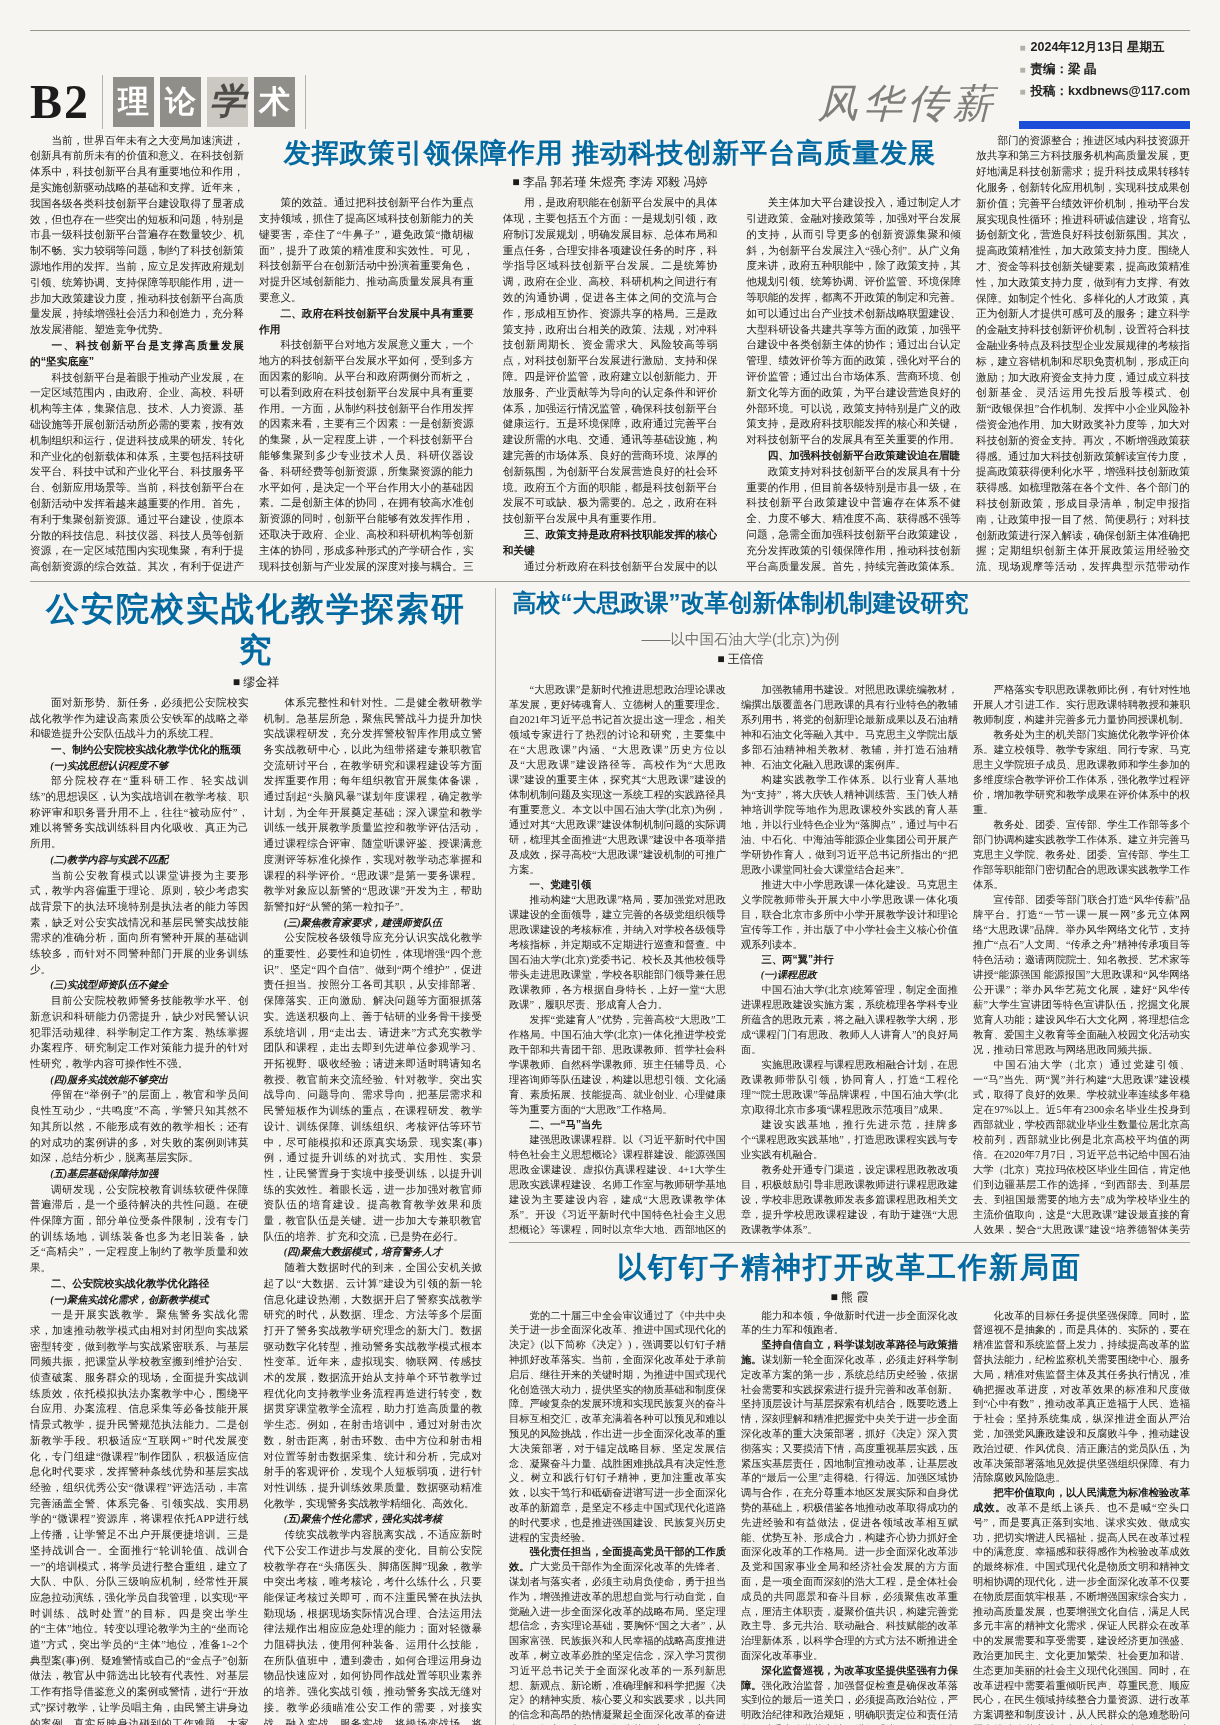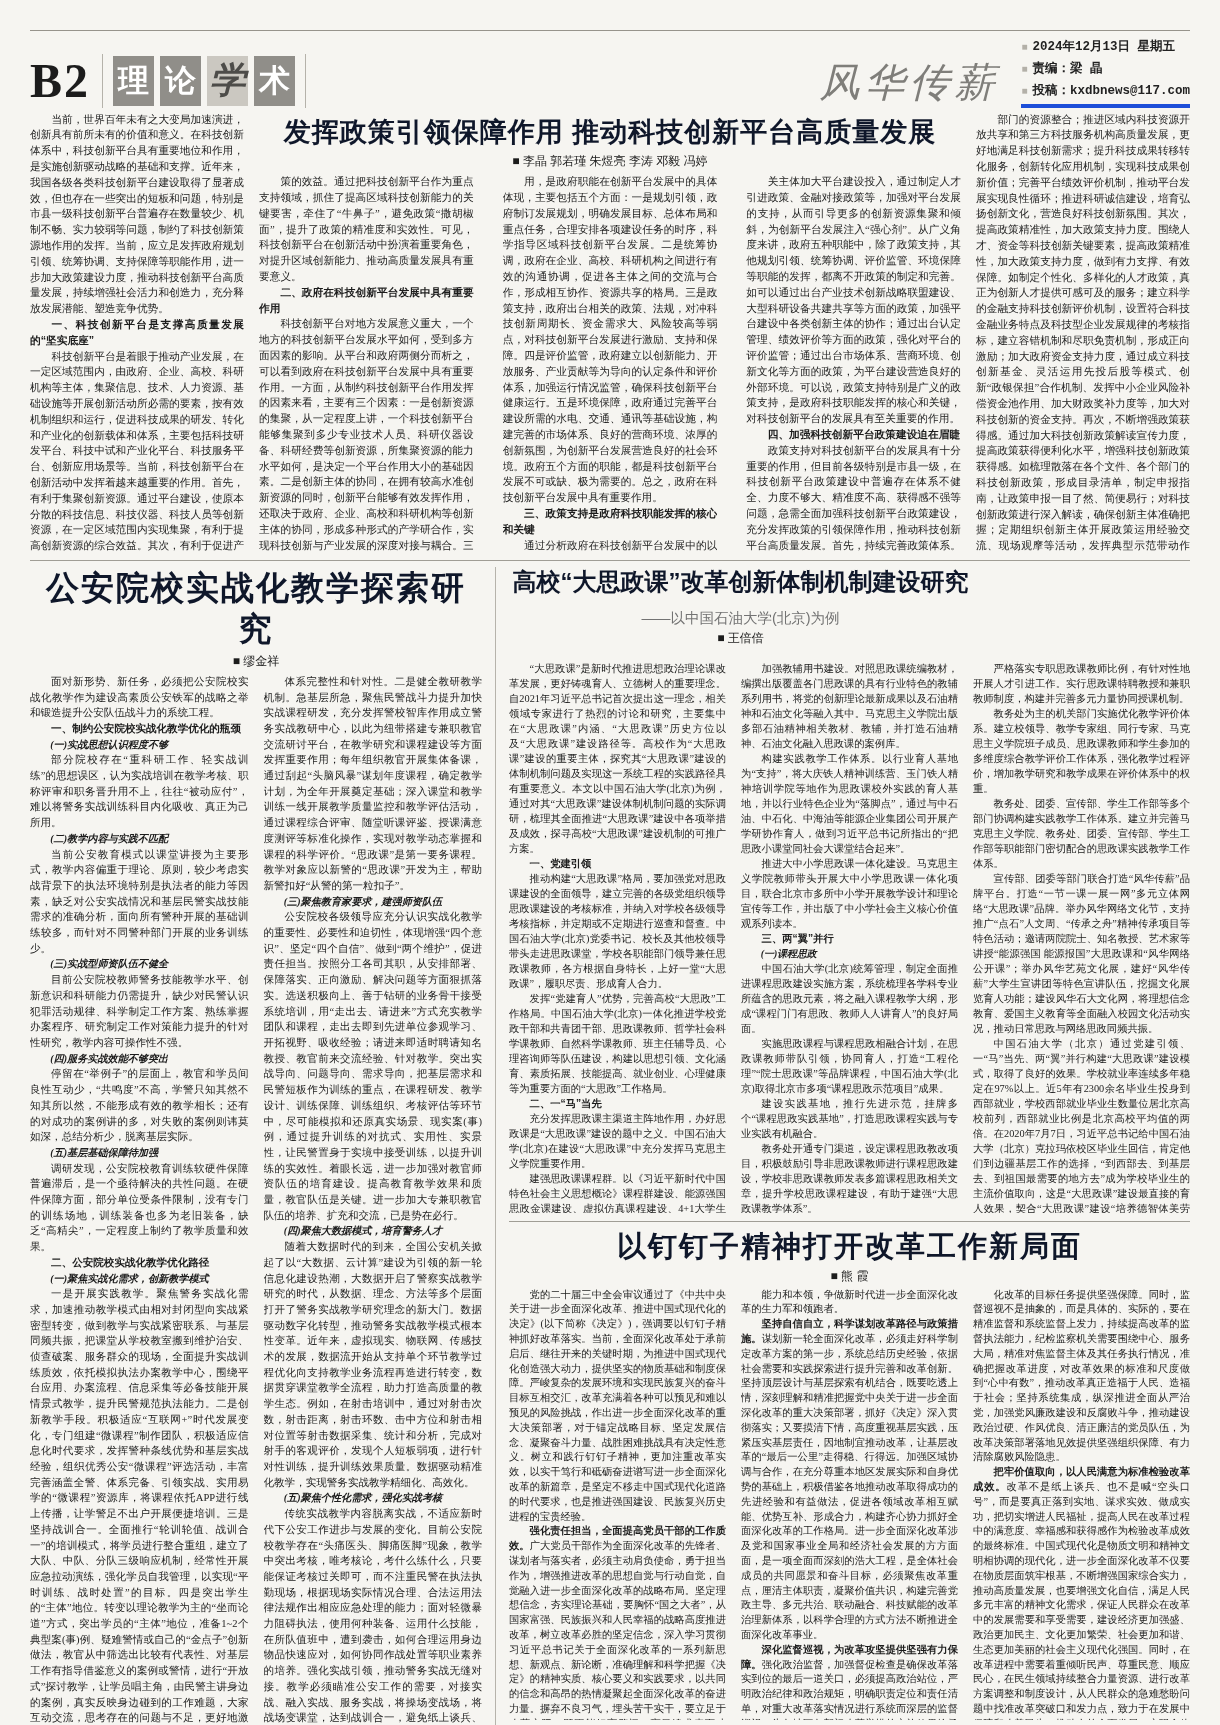--- a/index.html
+++ b/index.html
@@ -15,27 +15,27 @@
   
   .hdr{display:flex;justify-content:space-between;align-items:flex-end;padding:6px 0 4px}
   .hdr-left{display:flex;align-items:center;gap:12px}
   .b2{font-size:48px;font-weight:bold;line-height:1;letter-spacing:2px}
   .sec-wrap{display:flex;gap:6px;border-left:1px solid #b5b2aa;border-right:1px solid #b5b2aa;padding:2px 10px}
   .secbox{width:41px;height:50px;background:#908e89;color:#fff;display:flex;align-items:center;justify-content:center;
     font-family:"Liberation Sans","DejaVu Sans",sans-serif;font-weight:bold;font-size:31px}
   .secbox.alt{background:#cbc8c1;color:#4d4c49;font-family:"DejaVu Serif",serif;font-style:italic;font-size:36px}
   .hdr-right{display:flex;align-items:flex-end;gap:22px}
   .masthead{font-size:40px;color:#7f7e7a;font-family:"DejaVu Serif",serif;font-style:italic;letter-spacing:5px;line-height:1.1;padding-bottom:4px}
-  .dateblock{font-family:Liberation Mono, monospace;font-size:12.5px;font-weight:bold;line-height:1.75;
-    border-bottom:4px solid #1d4ed8;padding-bottom:1px;color:#222}
+  .dateblock{font-family:Liberation Sans, sans-serif;font-size:12.5px;font-weight:bold;line-height:1.75;
+    border-bottom:8px solid #1d4ed8;padding-bottom:18px;color:#222}
   .sq{color:#b3b0a8;margin-right:5px;font-size:10px}
 
   
   .art-head{text-align:center}
-  .title{font-family:"Liberation Sans","DejaVu Sans",sans-serif;font-weight:900;color:#0f172a;margin:0;line-height:1.25}
+  .title{font-family:"Liberation Sans","DejaVu Sans",sans-serif;font-weight:900;color:#0369a1;margin:0;line-height:1.25}
   .subtitle{font-family:"Liberation Sans","DejaVu Sans",sans-serif;margin:14px 0 0;color:#737373}
   .byline{font-family:"Liberation Sans","DejaVu Sans",sans-serif;font-size:12px;margin:5px 0 4px;color:#1c1c1c;}
   .cols{display:flex;gap:15px}
   .col{flex:1;overflow:hidden}
   .para{margin:0;text-indent:2em;text-align:justify}
   .para.h{font-weight:bold;font-family:"Liberation Sans","DejaVu Sans",sans-serif}
   .para.k{font-style:italic;font-weight:bold;font-size:.96em}
   .para b{font-family:"Liberation Sans","DejaVu Sans",sans-serif;font-weight:bold}
 
   
@@ -175,21 +175,20 @@
           <div class="subtitle">——以中国石油大学(北京)为例</div>
           <div class="byline">■ 王倍倍</div>
         </div>
         <div class="cols">
           <div class="col">
               <p class="para">“大思政课”是新时代推进思想政治理论课改革发展，更好铸魂育人、立德树人的重要理念。自2021年习近平总书记首次提出这一理念，相关领域专家进行了热烈的讨论和研究，主要集中在“大思政课”内涵、“大思政课”历史方位以及“大思政课”建设路径等。高校作为“大思政课”建设的重要主体，探究其“大思政课”建设的体制机制问题及实现这一系统工程的实践路径具有重要意义。本文以中国石油大学(北京)为例，通过对其“大思政课”建设体制机制问题的实际调研，梳理其全面推进“大思政课”建设中各项举措及成效，探寻高校“大思政课”建设机制的可推广方案。</p>
               <p class="para h">一、党建引领</p>
               <p class="para">推动构建“大思政课”格局，要加强党对思政课建设的全面领导，建立完善的各级党组织领导思政课建设的考核标准，并纳入对学校各级领导考核指标，并定期或不定期进行巡查和督查。中国石油大学(北京)党委书记、校长及其他校领导带头走进思政课堂，学校各职能部门领导兼任思政课教师，各方根据自身特长，上好一堂“大思政课”，履职尽责、形成育人合力。</p>
               <p class="para">发挥“党建育人”优势，完善高校“大思政”工作格局。中国石油大学(北京)一体化推进学校党政干部和共青团干部、思政课教师、哲学社会科学课教师、自然科学课教师、班主任辅导员、心理咨询师等队伍建设，构建以思想引领、文化涵育、素质拓展、技能提高、就业创业、心理健康等为重要方面的“大思政”工作格局。</p>
               <p class="para h">二、一“马”当先</p>
-              <p class="para">充分发挥思政课主渠道主阵地作用，办好思政课是“大思政课”建设的题中之义。中国石油大学(北京)在建设“大思政课”中充分发挥马克思主义学院重要作用。</p>
               <p class="para">建强思政课课程群。以《习近平新时代中国特色社会主义思想概论》课程群建设、能源强国思政金课建设、虚拟仿真课程建设、4+1大学生思政实践课程建设、名师工作室与教师研学基地建设为主要建设内容，建成“大思政课教学体系”。开设《习近平新时代中国特色社会主义思想概论》等课程，同时以京华大地、西部地区的生动实践案例教学为重要路径，构建“必修课+选修课”的课程体系。</p>
             </div>
           <div class="col">
               <p class="para">加强教辅用书建设。对照思政课统编教材，编撰出版覆盖各门思政课的具有行业特色的教辅系列用书，将党的创新理论最新成果以及石油精神和石油文化等融入其中。马克思主义学院出版多部石油精神相关教材、教辅，并打造石油精神、石油文化融入思政课的案例库。</p>
               <p class="para">构建实践教学工作体系。以行业育人基地为“支持”，将大庆铁人精神训练营、玉门铁人精神培训学院等地作为思政课校外实践的育人基地，并以行业特色企业为“落脚点”，通过与中石油、中石化、中海油等能源企业集团公司开展产学研协作育人，做到习近平总书记所指出的“把思政小课堂同社会大课堂结合起来”。</p>
               <p class="para">推进大中小学思政课一体化建设。马克思主义学院教师带头开展大中小学思政课一体化项目，联合北京市多所中小学开展教学设计和理论宣传等工作，并出版了中小学社会主义核心价值观系列读本。</p>
               <p class="para h">三、两“翼”并行</p>
               <p class="para k">(一)课程思政</p>
               <p class="para">中国石油大学(北京)统筹管理，制定全面推进课程思政建设实施方案，系统梳理各学科专业所蕴含的思政元素，将之融入课程教学大纲，形成“课程门门有思政、教师人人讲育人”的良好局面。</p>
               <p class="para">实施思政课程与课程思政相融合计划，在思政课教师带队引领，协同育人，打造“工程伦理”“院士思政课”等品牌课程，中国石油大学(北京)取得北京市多项“课程思政示范项目”成果。</p>

